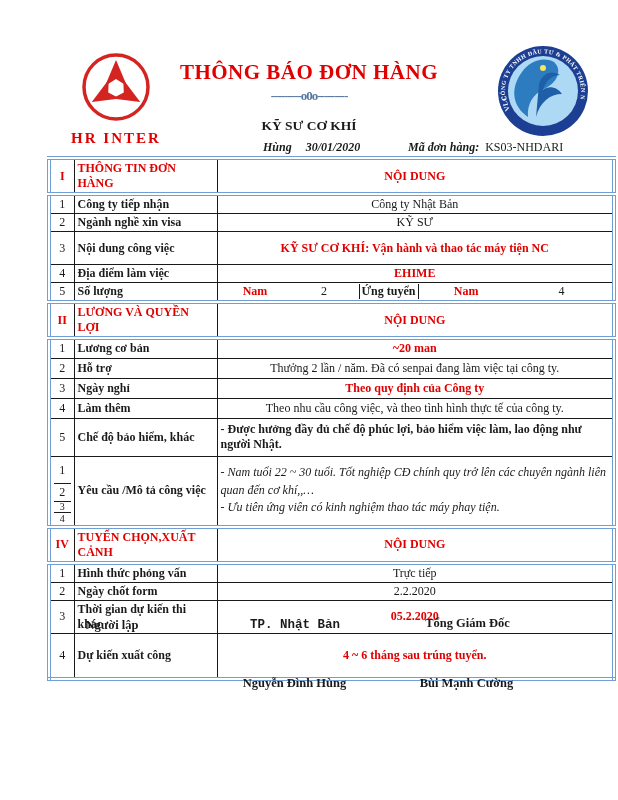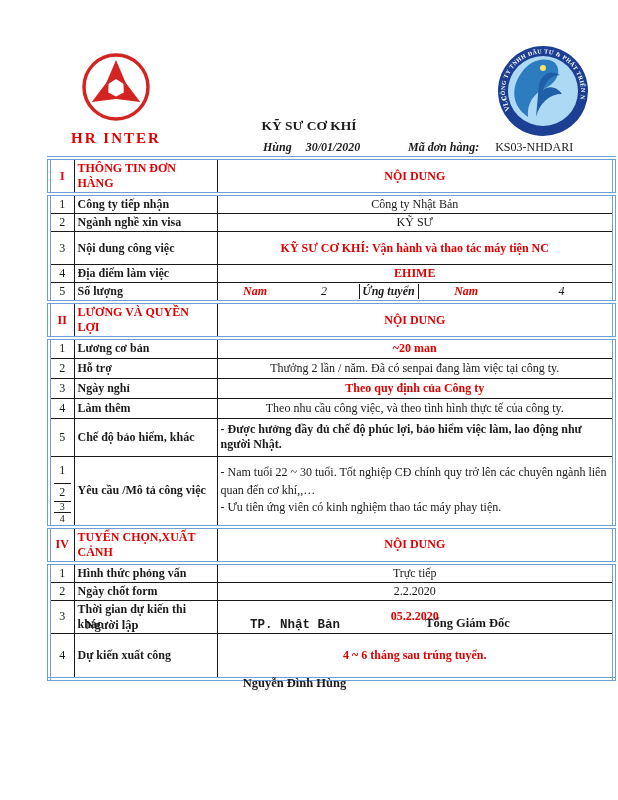--- a/index.html
+++ b/index.html
@@ -12,38 +12,38 @@
   .logo-left .brand { color:var(--red); font-weight:bold; font-size:15px; letter-spacing:2px; margin-top:2px; }
   .title { position:absolute; left:0; right:0; top:60px; text-align:center; color:var(--red); font-weight:bold; font-size:21px; letter-spacing:0.5px; }
   .divider { position:absolute; left:0; right:0; top:88px; text-align:center; color:#55779f; font-weight:bold; font-size:13px; letter-spacing:-1px; }
   .subtitle { position:absolute; left:0; right:0; top:118px; text-align:center; font-weight:bold; font-size:13.5px; }
   .logo-right { position:absolute; left:496px; top:44px; }
   .dateline { position:absolute; left:0; top:140px; width:618px; font-size:12px; }
   .date-part { position:absolute; left:263px; font-weight:bold; font-style:italic; }
   .date-part .dval { margin-left:14px; }
   .code-part { position:absolute; left:408px; }
   .code-part .clabel { font-weight:bold; font-style:italic; }
-  .code-part .cval { font-weight:normal; margin-left:16px; }
+  .code-part .cval { font-weight:normal; margin-left:6px; }
 
   
   table.doc { position:absolute; left:47px; top:156px; width:565px; border-collapse:collapse; font-size:12px; table-layout:fixed; }
   table.doc td { border:1px solid #1a1a1a; padding:1px 3px; vertical-align:middle; }
   tr.sec td { border-top:4px double var(--blue); border-bottom:4px double var(--blue); color:var(--red); font-weight:bold; }
   table.doc { border:4px double var(--blue); }
   td.num { text-align:center; }
   td.label { font-weight:bold; padding-left:5px; }
   td.val { text-align:center; }
   .redtxt { color:var(--red); font-weight:bold; }
   .boldtxt { font-weight:normal; }
   td.val-left { text-align:left; padding-left:6px; font-weight:bold; }
-  td.val-left2 { text-align:left; padding-left:8px; font-weight:normal; line-height:1.45; }
+  td.val-left2 { text-align:left; padding-left:8px; font-weight:normal; line-height:1.45;font-style:italic; }
 
   
   td.qtycell { padding:0; }
-  .qty { display:flex; width:100%; height:100%; align-items:center;font-style:italic; }
+  .qty { display:flex; width:100%; height:100%; align-items:center; }
   .qty > div { display:flex; align-items:center; }
   .qty .qa { width:138px; }
   .qty .qa span, .qty .qc span { flex:1; text-align:center; }
   .qty .qb { width:60px; border-left:1px solid #1a1a1a; border-right:1px solid #1a1a1a; justify-content:center; font-weight:bold; }
   .qty .qc { flex:1; }
 
   
   td.numstack { padding:0; }
   .numstack div { border-bottom:1px solid #1a1a1a; text-align:center; display:flex; align-items:center; justify-content:center; }
   .numstack div:last-child { border-bottom:none; }
@@ -67,20 +67,22 @@
       <circle cx="37" cy="37" r="32" fill="none" stroke="#d42421" stroke-width="3.5"></circle>
       <g fill="#d42421">
         <polygon points="37,10 48,36 37,29 26,36"></polygon>
         <polygon points="37,10 48,36 37,29 26,36" transform="rotate(120 37 38)"></polygon>
         <polygon points="37,10 48,36 37,29 26,36" transform="rotate(240 37 38)"></polygon>
       </g>
     </svg>
     <div class="brand">HR INTER</div>
   </div>
 
+  <div class="title">THÔNG BÁO ĐƠN HÀNG</div>
+  <div class="divider">---------o0o---------</div>
   <div class="subtitle">KỸ SƯ CƠ KHÍ</div>
 
   <div class="logo-right">
     <svg width="94" height="94" viewBox="0 0 94 94">
       <circle cx="47" cy="47" r="45" fill="#1c3f94"></circle>
       <circle cx="47" cy="47" r="35" fill="#aed9f4"></circle>
       <path d="M26,28 C14,44 16,62 32,73 C31,60 37,50 48,45 C63,38 66,25 58,18 C46,12 33,18 26,28 Z" fill="#2e7cc0"></path>
       <path d="M40,73 C44,58 54,50 66,50 C60,42 52,42 47,46 C50,36 57,31 64,31 C55,25 46,30 43,40 Z" fill="#1f5fa8"></path>
       <circle cx="47" cy="24" r="3" fill="#f5e663"></circle>
       <defs>
@@ -226,14 +228,15 @@
       <td class="label">Dự kiến xuất công</td>
       <td class="val redtxt">4 ~ 6 tháng sau trúng tuyển.</td>
     </tr>
   </tbody>
     </table>
 
   <div class="sig sig1">Người lập</div>
   <div class="sig sig2">TP. Nhật Bản</div>
   <div class="sig sig3">Tổng Giám Đốc</div>
   <div class="sig name2">Nguyễn Đình Hùng</div>
+  <div class="sig name3">Bùi Mạnh Cường</div>
 
 </div>
 
 </body></html>

